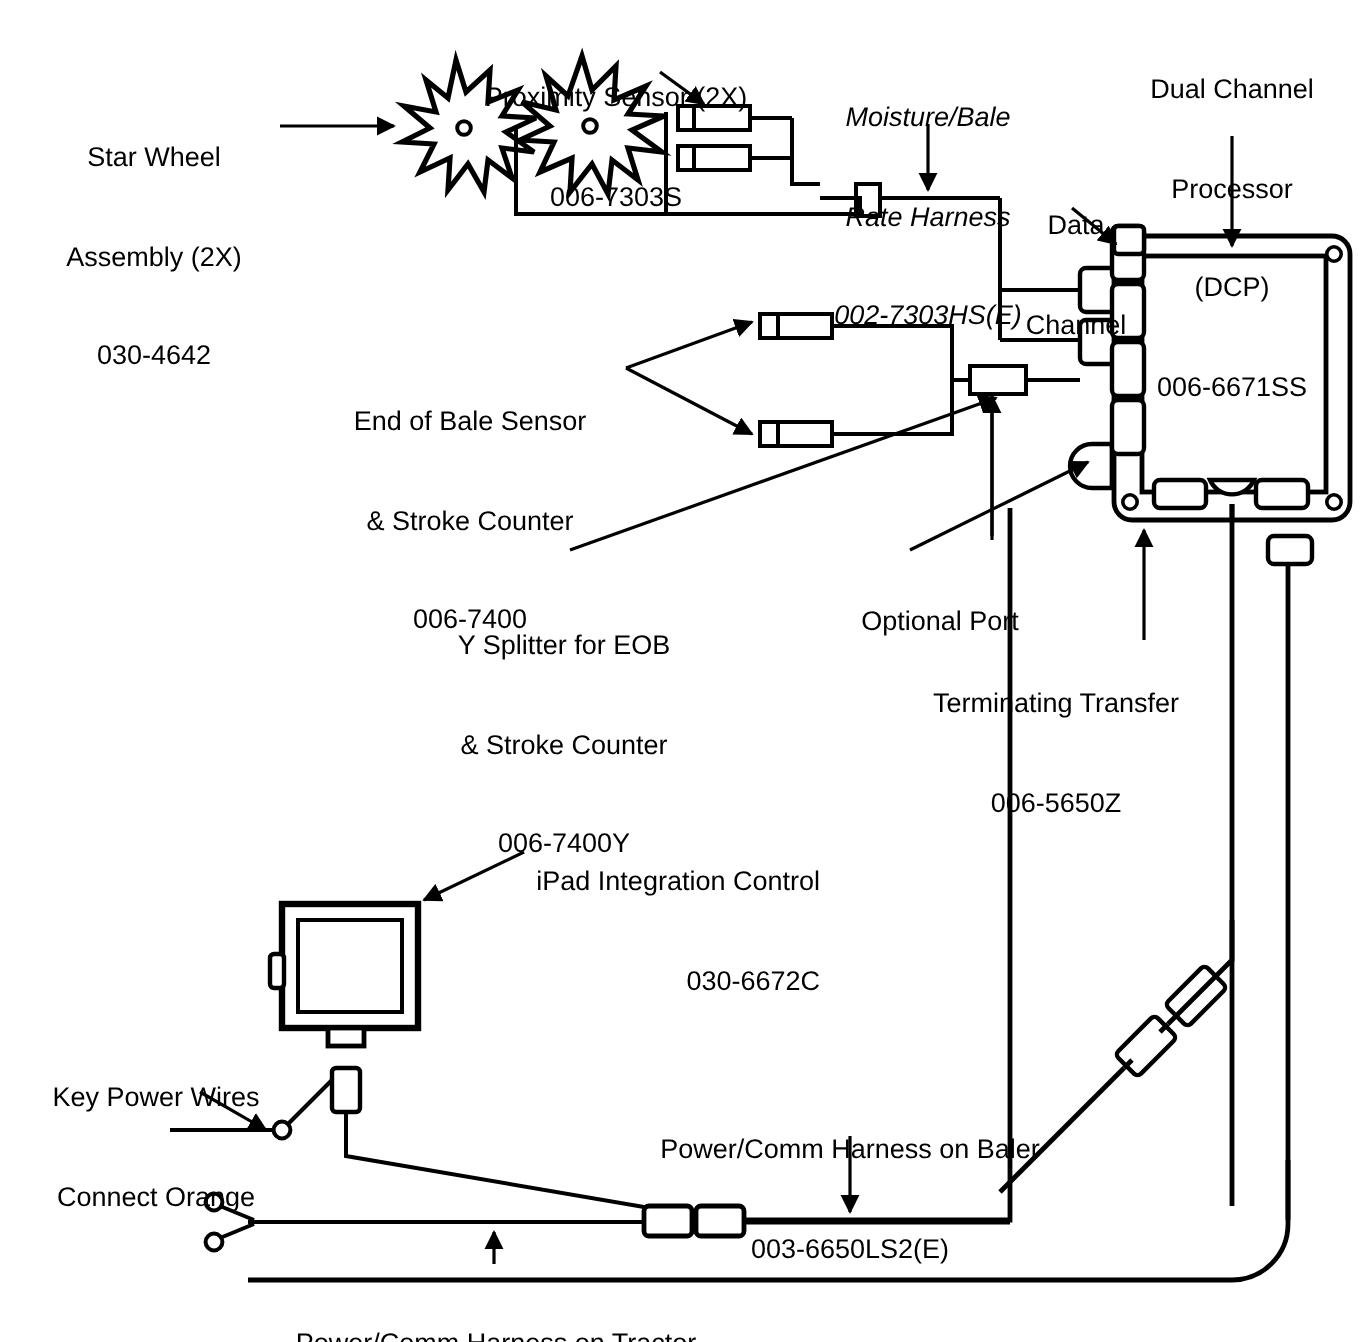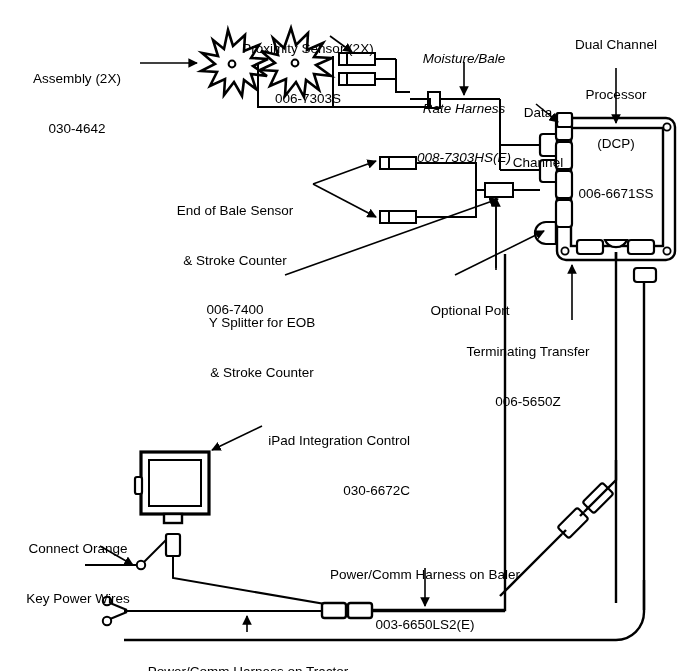--- a/index.html
+++ b/index.html
@@ -238,75 +238,77 @@
 
     <line x1="100" y1="546" x2="133" y2="565" stroke="#000" stroke-width="1.6" marker-end="url(#arrow)"></line>
 
     <line x1="425" y1="568" x2="425" y2="606" stroke="#000" stroke-width="1.6" marker-end="url(#arrow)"></line>
 
     <line x1="247" y1="632" x2="247" y2="616" stroke="#000" stroke-width="1.6" marker-end="url(#arrow)"></line>
 
   </svg>
 
   <div class="lbl" style="left:14px; top:38px; width:126px;">
+    <div>Star Wheel</div>
     <div>Assembly (2X)</div>
     <div>030-4642</div>
   </div>
 
   <div class="lbl" style="left:230px; top:8px; width:156px;">
     <div>Proximity Sensor (2X)</div>
     <div>006-7303S</div>
   </div>
 
   <div class="lbl" style="left:398px; top:18px; width:132px;font-style:italic;">
     <div>Moisture/Bale</div>
     <div>Rate Harness</div>
-    <div>008-7303HS(E)</div>
+    <div>002-7303HS(E)</div>
   </div>
 
   <div class="lbl" style="left:556px; top:4px; width:120px;">
     <div>Dual Channel</div>
     <div>Processor</div>
     <div>(DCP)</div>
     <div>006-6671SS</div>
   </div>
 
   <div class="lbl" style="left:500px; top:72px; width:76px;">
     <div>Data</div>
     <div>Channel</div>
   </div>
 
   <div class="lbl" style="left:160px; top:170px; width:150px;">
     <div>End of Bale Sensor</div>
     <div>&amp; Stroke Counter</div>
     <div>006-7400</div>
   </div>
 
-  <div class="lbl" style="left:188px; top:282px; width:148px;">
+  <div class="lbl" style="left:208px; top:282px; width:148px;">
     <div>Y Splitter for EOB</div>
     <div>&amp; Stroke Counter</div>
+    <div>006-7400Y</div>
   </div>
 
   <div class="lbl" style="left:414px; top:270px; width:112px;">
     <div>Optional Port</div>
   </div>
 
   <div class="lbl" style="left:440px; top:311px; width:176px;">
     <div>Terminating Transfer</div>
     <div>006-5650Z</div>
   </div>
 
   <div class="lbl" style="left:232px; top:400px; width:178px;text-align:right;">
     <div>iPad Integration Control</div>
     <div>030-6672C</div>
   </div>
 
   <div class="lbl" style="left:8px; top:508px; width:140px;">
+    <div>Key Power Wires</div>
     <div>Connect Orange</div>
-    <div>Key Power Wires</div>
   </div>
 
   <div class="lbl" style="left:302px; top:534px; width:246px;">
     <div>Power/Comm Harness on Baler</div>
     <div>003-6650LS2(E)</div>
   </div>
 
   <div class="lbl" style="left:124px; top:631px; width:248px;">
     <div>Power/Comm Harness on Tractor</div>
     

